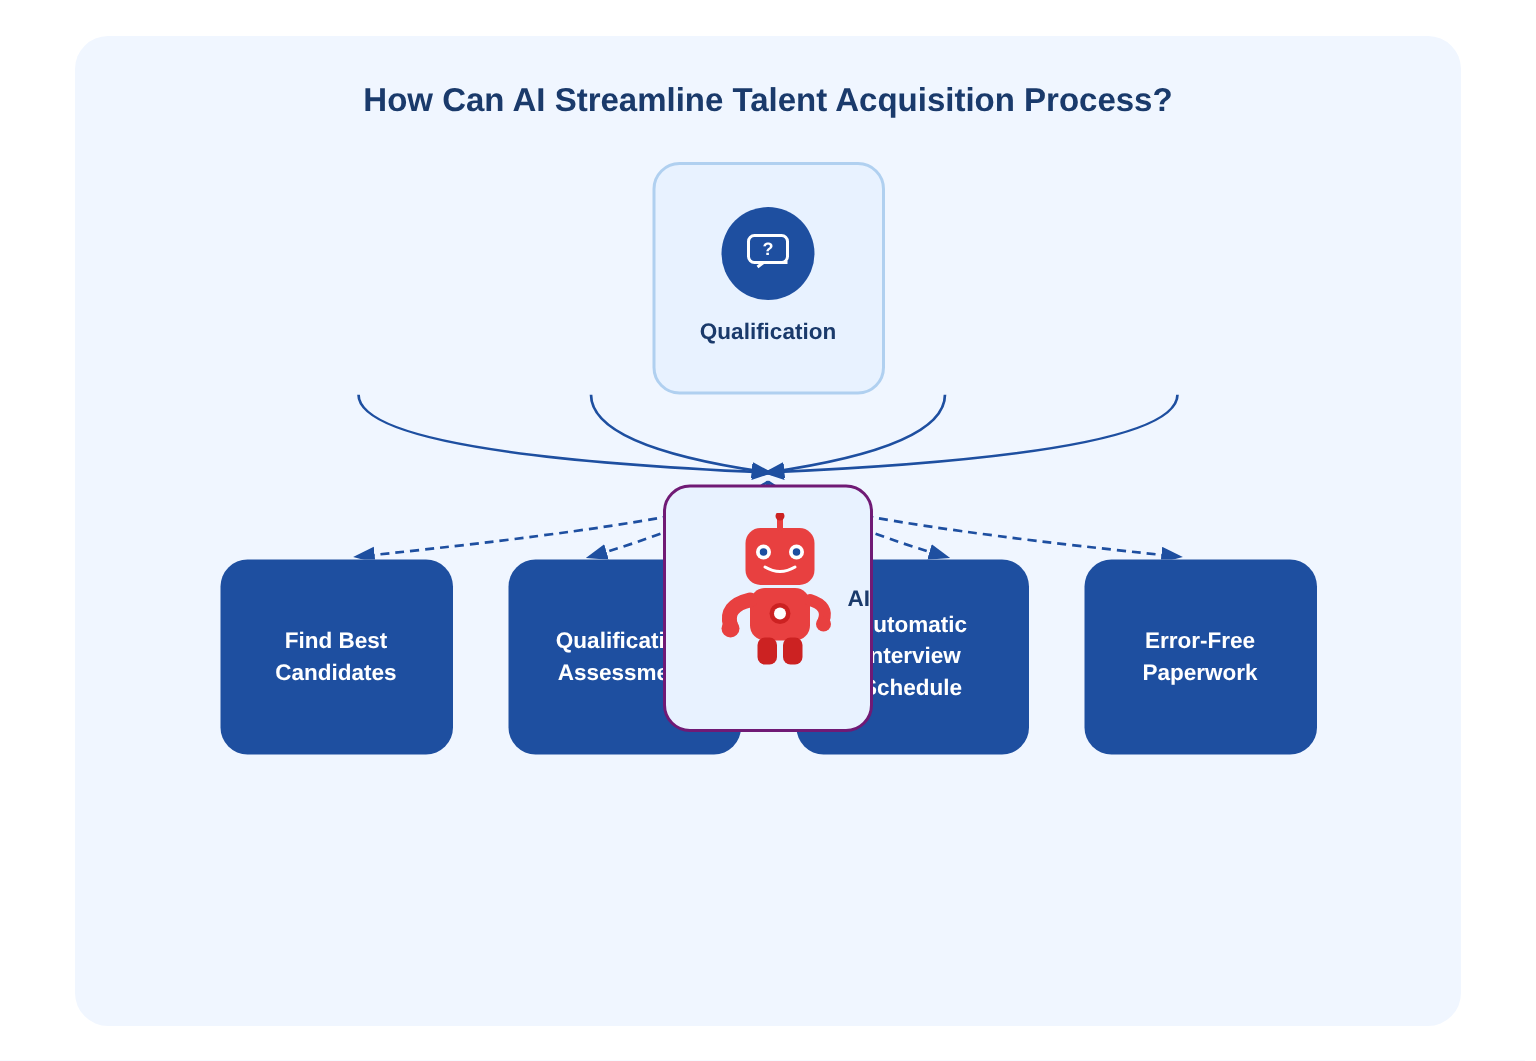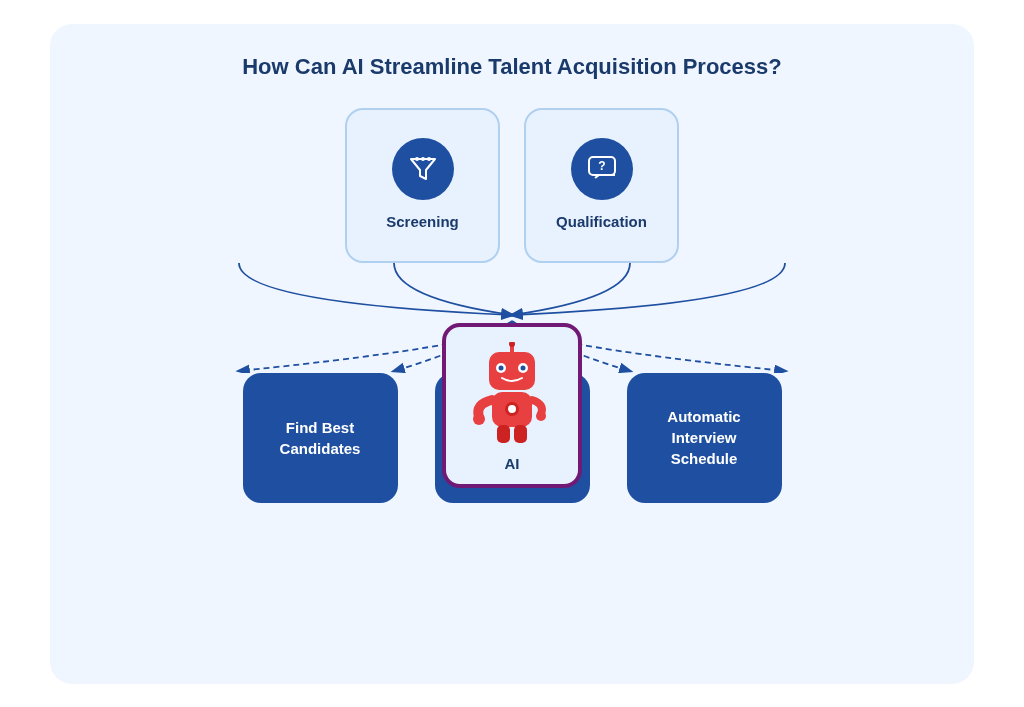--- a/index.html
+++ b/index.html
@@ -75,26 +75,25 @@
       top: 0; left: 0;
       width: 100%;
       height: 100%;
     }
     .ai-card {
       position: absolute;
       left: 50%;
       top: 10px;
       transform: translateX(-50%);
       background: #e8f2ff;
-      border: 4px solid #701a75;
+      border: 2px solid #701a75;
       border-radius: 18px;
       width: 140px;
       height: 165px;
       display: flex;
-      flex-direction: column;
       align-items: center;
       justify-content: flex-end;
       padding-bottom: 12px;
       z-index: 2;
     }
     .ai-label {
       font-size: 15px;
       font-weight: 600;
       color: #1a3a6b;
     }
@@ -153,32 +152,20 @@
 <body>
 
 <div class="diagram-container">
   <div class="title">How Can AI Streamline Talent Acquisition Process?</div>
 
   <div class="main-flow">
 
     <div class="top-row">
 
 
-      <div class="top-card">
-        <div class="icon-circle">
-          <svg viewBox="0 0 34 34" xmlns="http://www.w3.org/2000/svg">
-
-            <path d="M5 7h24l-9 11v9l-6-3V18L5 7z" stroke="white" stroke-width="2" fill="none" stroke-linejoin="round"></path>
-            <circle cx="11" cy="7" r="2" fill="white"></circle>
-            <circle cx="17" cy="7" r="2" fill="white"></circle>
-            <circle cx="23" cy="7" r="2" fill="white"></circle>
-          </svg>
-        </div>
-        <span class="top-card-label">Screening</span>
-      </div>
 
       <div class="top-card">
         <div class="icon-circle">
           <svg viewBox="0 0 34 34" xmlns="http://www.w3.org/2000/svg">
 
             <rect x="4" y="5" width="26" height="18" rx="4" stroke="white" stroke-width="2" fill="none"></rect>
             <path d="M10 26l4-3h16" stroke="white" stroke-width="2" fill="none"></path>
             <text x="17" y="18" text-anchor="middle" fill="white" font-size="12" font-weight="bold">?</text>
           </svg>
         </div>
@@ -260,15 +247,18 @@
     <div class="bottom-row">
       <div class="bottom-card">
         <span class="bottom-card-label">Find Best Candidates</span>
       </div>
       <div class="bottom-card">
         <span class="bottom-card-label">Qualification Assessment</span>
       </div>
       <div class="bottom-card">
         <span class="bottom-card-label">Automatic Interview Schedule</span>
       </div>
+      <div class="bottom-card">
+        <span class="bottom-card-label">Error-Free Paperwork</span>
+      </div>
     </div>
   </div>
 </div>
 
 </body></html>

